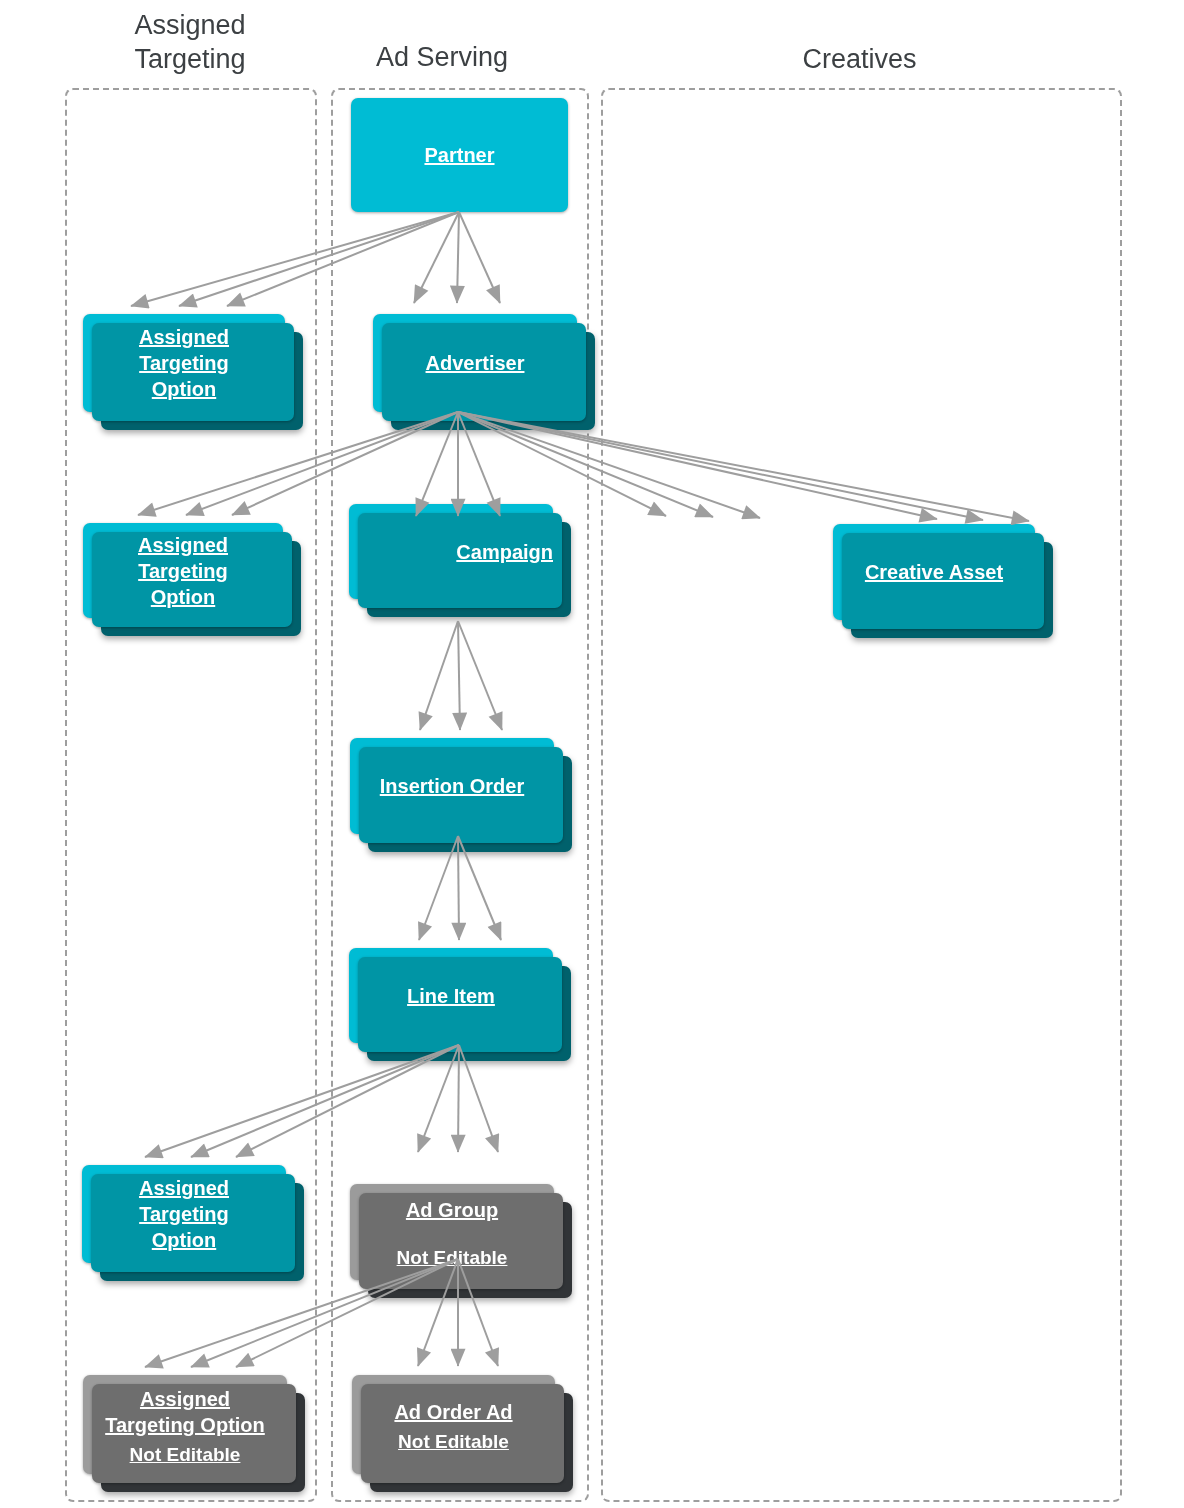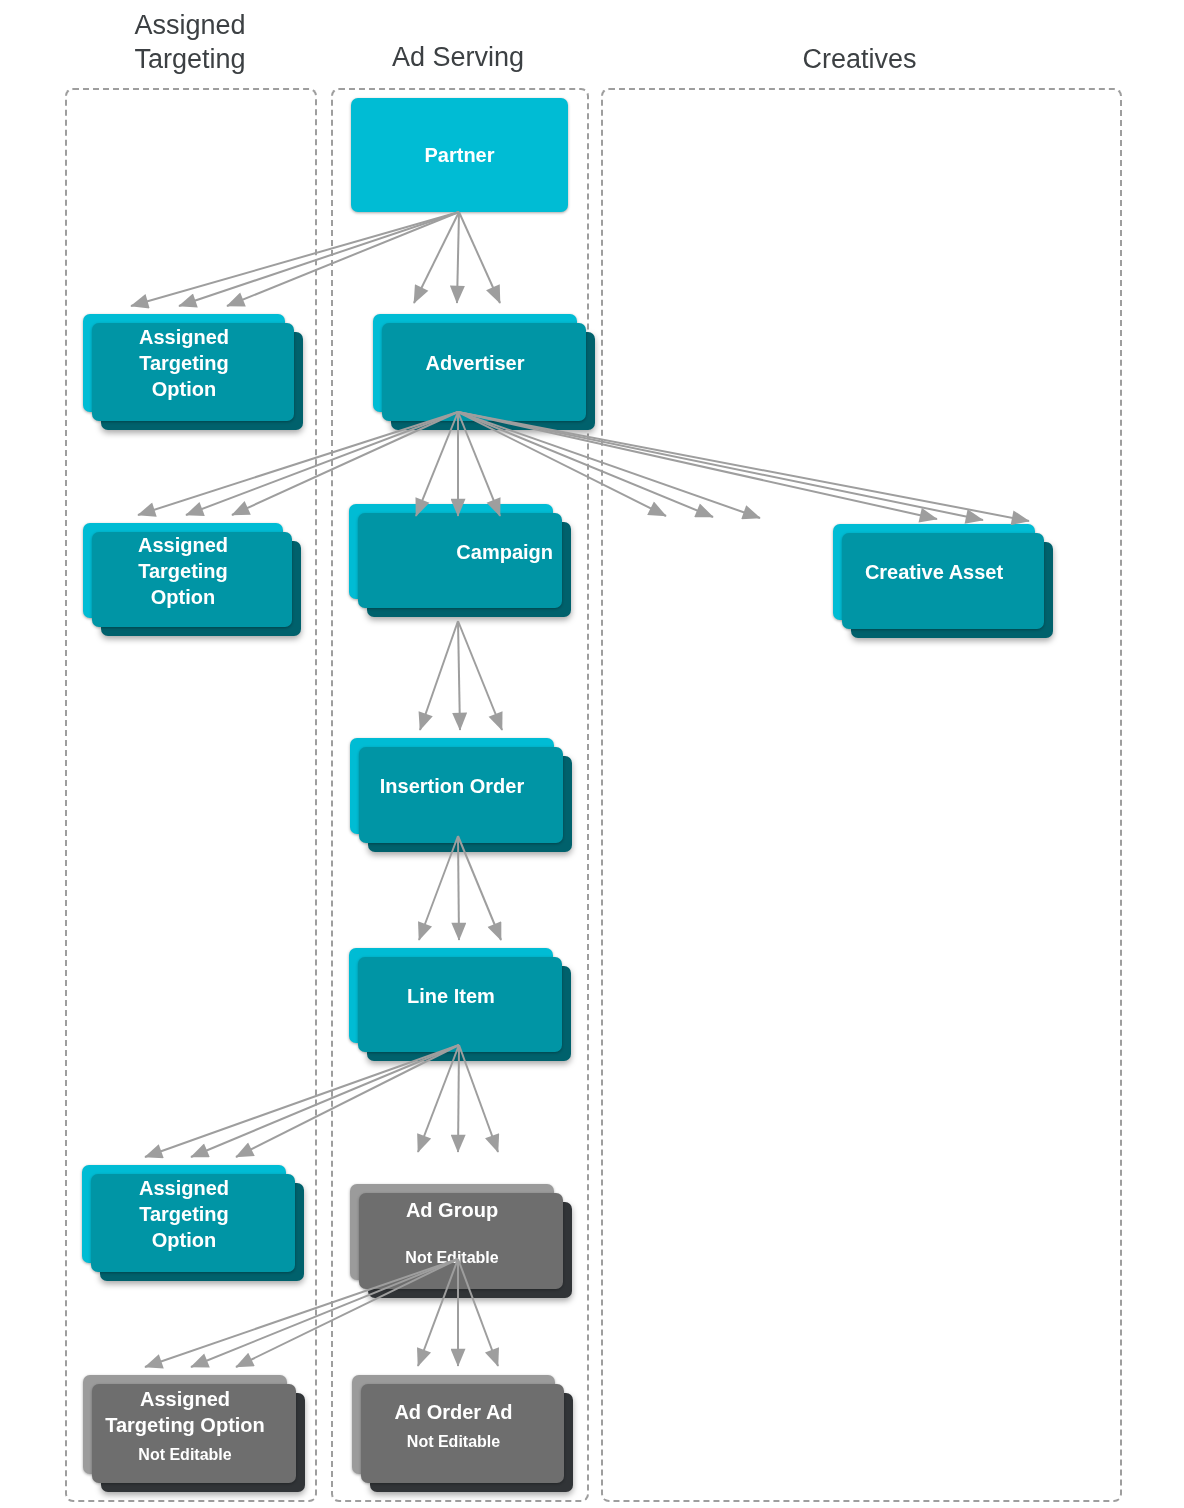--- a/index.html
+++ b/index.html
@@ -25,23 +25,24 @@
   }
   .node{
     position:absolute;z-index:2;
     border-radius:7px;
     display:flex;flex-direction:column;
     align-items:center;justify-content:center;
     text-align:center;
     color:#ffffff;font-weight:bold;
     font-size:20px;line-height:26px;
     box-shadow:0 1px 3px rgba(0,0,0,0.35);
+    text-decoration:underline;
   }
   .node .main{white-space:pre-line;}
-  .node .sub{font-size:16px;line-height:18px;}
+  .node .sub{font-size:19px;line-height:18px;}
   .cyan{background:var(--cyan);--mid-c:var(--cyan-mid);--back-c:var(--cyan-back);}
   .gray{background:var(--gray);--mid-c:var(--gray-mid);--back-c:var(--gray-back);}
   .stack::after{
     content:"";position:absolute;left:9px;top:9px;
     width:100%;height:100%;border-radius:7px;
     background:var(--mid-c);z-index:-1;
     box-shadow:0 1px 3px rgba(0,0,0,0.3);
   }
   .stack::before{
     content:"";position:absolute;left:18px;top:18px;
@@ -58,21 +59,21 @@
   .edge{stroke:var(--arrow-c,#9E9E9E);stroke-width:2;fill:none;}
   .edge-head{fill:var(--arrow-c,#9E9E9E);}
 </style>
 </head>
 <body>
 
 <div id="canvas">
 
   <div class="col-title" style="left:65px;top:8px;width:250px;">Assigned
 Targeting</div>
-  <div class="col-title" style="left:331px;top:40px;width:254px;">Ad Serving</div>
+  <div class="col-title" style="left:315px;top:40px;width:254px;">Ad Serving</div>
   <div class="col-title" style="left:601px;top:42px;width:517px;">Creatives</div>
 
   <div class="column" style="left:65px;top:88px;width:248px;height:1410px;"></div>
   <div class="column" style="left:331px;top:88px;width:254px;height:1410px;"></div>
   <div class="column" style="left:601px;top:88px;width:517px;height:1410px;"></div>
 
   <div class="node cyan" style="left:351px;top:98px;width:217px;height:114px;">
     <div class="main">Partner</div>
   </div>
 

